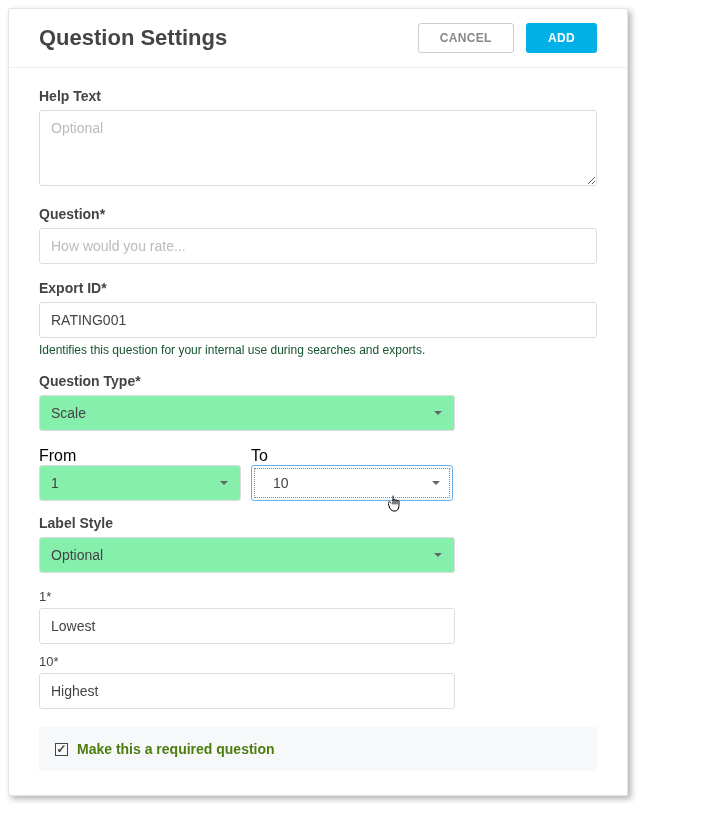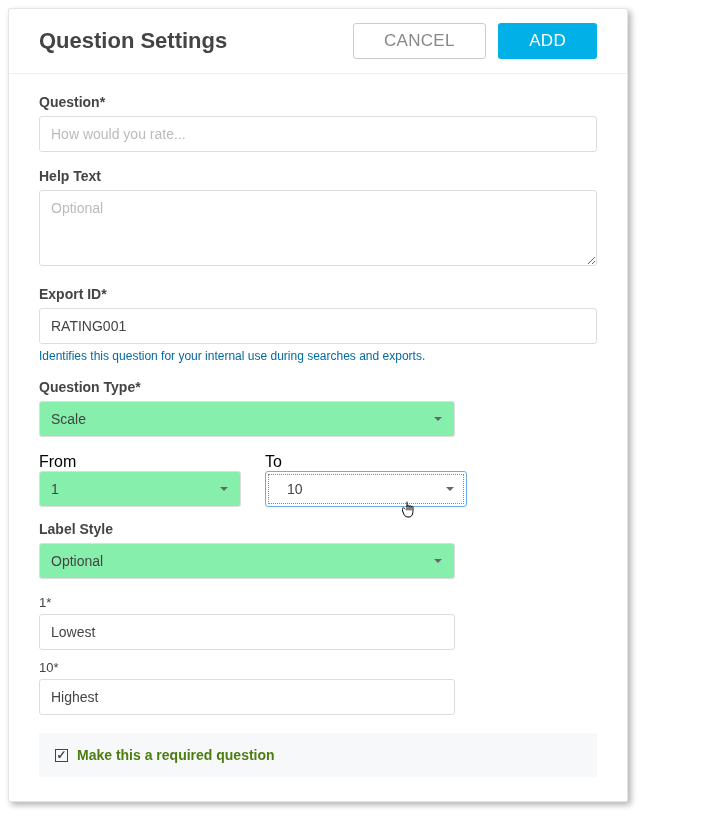--- a/index.html
+++ b/index.html
@@ -22,24 +22,24 @@
       padding: 14px 30px 14px 30px;
       border-bottom: 1px solid #eee;
     }
     .header h1 {
       font-size: 22px;
       font-weight: 600;
       color: #444;
     }
     .btn {
       display: inline-block;
-      padding: 7px 30px;
+      padding: 7px 21px;
       border-radius: 3px;
-      font-size: 17px;
-      font-weight: 400;
+      font-size: 12px;
+      font-weight: 700;
       cursor: pointer;
       border: 1px solid transparent;
       letter-spacing: 0.3px;
     }
     .btn-cancel {
       background: #fff;
       border: 1px solid #ccc;
       color: #888;
       margin-right: 8px;
     }
@@ -72,21 +72,21 @@
     }
     input[type=text]::placeholder, textarea::placeholder {
       color: #bbb;
     }
     textarea {
       height: 76px;
       resize: both;
     }
     .hint {
       font-size: 12px;
-      color: #0369a1;
+      color: #14532d;
       margin-top: 5px;
     }
     .select {
       position: relative;
       width: 100%;
       border: 1px solid #ddd;
       background: #86efac;
       border-radius: 3px;
       padding: 9px 11px;
       font-size: 14px;
@@ -105,21 +105,21 @@
       right: 12px;
       top: 50%;
       transform: translateY(-50%);
       width: 0; height: 0;
       border-left: 4px solid transparent;
       border-right: 4px solid transparent;
       border-top: 4px solid #666;
     }
     .row {
       display: flex;
-      gap: 24px;
+      gap: 10px;
     }
     .row .col {
       flex: 0 0 auto;
       width: 202px;
     }
     .two { margin-bottom: 14px; }
     .label-inputs .field { margin-bottom: 10px; }
     .label-inputs input { width: 416px; }
     .label-inputs .mini {
       font-size: 13px;
@@ -164,27 +164,27 @@
     <h1>Question Settings</h1>
     <div>
       <button class="btn btn-cancel">CANCEL</button>
       <button class="btn btn-add">ADD</button>
     </div>
   </div>
 
   <div class="body">
 
     <div class="field">
+      <label>Help Text</label>
+      <textarea placeholder="Optional" style=""></textarea>
+    </div>
+
+    <div class="field">
       <label>Question*</label>
       <input type="text" placeholder="How would you rate..." style="">
-    </div>
-
-    <div class="field">
-      <label>Help Text</label>
-      <textarea placeholder="Optional" style=""></textarea>
     </div>
 
     <div class="field">
       <label>Export ID*</label>
       <input type="text" value="RATING001" style="">
       <div class="hint">Identifies this question for your internal use during searches and exports.</div>
     </div>
 
     <div class="field">
       <label>Question Type*</label>

